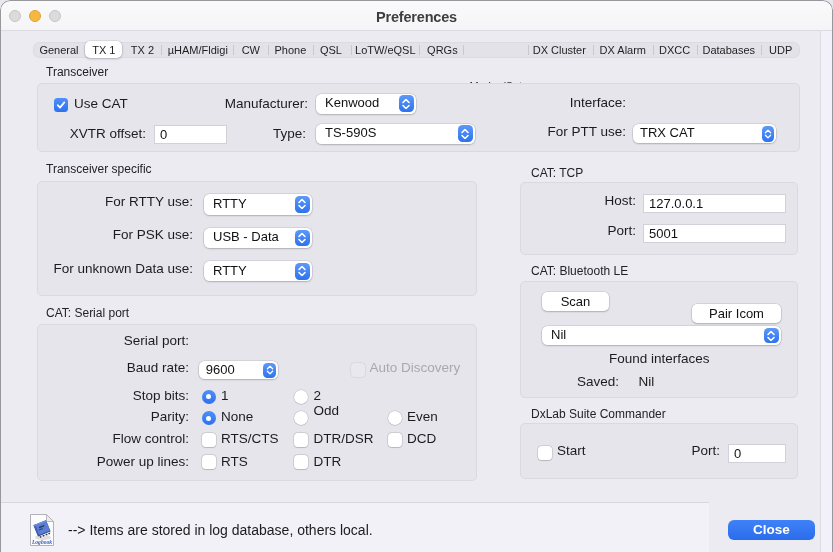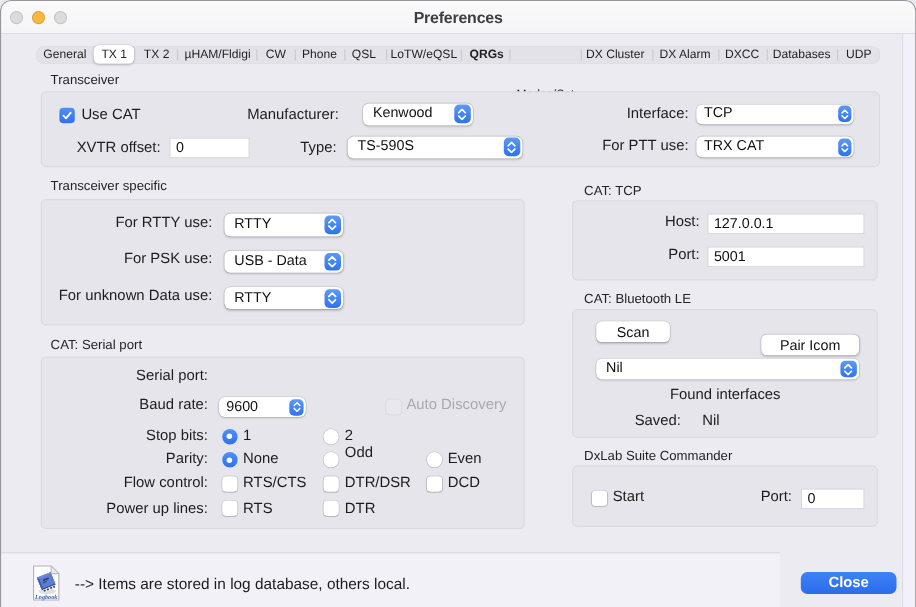--- a/index.html
+++ b/index.html
@@ -80,21 +80,21 @@
   <div id="tabstrip"></div>
   <div id="tabsel"></div>
   <div class="tab" style="left:59px;">General</div>
   <div class="tab" style="left:103.8px;">TX 1</div>
   <div class="tab" style="left:142.4px;">TX 2</div>
   <div class="tab" style="left:197.8px;">µHAM/Fldigi</div>
   <div class="tab" style="left:250.8px;">CW</div>
   <div class="tab" style="left:290.4px;">Phone</div>
   <div class="tab" style="left:330.9px;">QSL</div>
   <div class="tab" style="left:385.3px;">LoTW/eQSL</div>
-  <div class="tab" style="left:442.4px;font-weight:bold;">QRGs</div>
+  <div class="tab" style="left:442.4px;">QRGs</div>
   <div class="tab" style="left:495.9px;margin-top:36px;">Modes/Sat</div>
   <div class="tab" style="left:559.3px;">DX Cluster</div>
   <div class="tab" style="left:622.8px;">DX Alarm</div>
   <div class="tab" style="left:674.6px;">DXCC</div>
   <div class="tab" style="left:728.8px;">Databases</div>
   <div class="tab" style="left:780.7px;">UDP</div>
   <div class="tsep" style="left:160.8px;"></div>
   <div class="tsep" style="left:232.8px;"></div>
   <div class="tsep" style="left:267.6px;"></div>
   <div class="tsep" style="left:312.8px;"></div>
@@ -109,39 +109,30 @@
 
   <div class="glabel" style="left:46px;top:65px;">Transceiver</div>
   <div class="box" style="left:37px;top:83px;width:763px;height:69px;"></div>
   <div class="cb on" style="left:53.5px;top:98px;">
     <svg width="12" height="12" viewBox="0 0 12 12">
         <path d="M2.7 6.2 L5 8.6 L9.3 3.4" stroke="#fff" stroke-width="1.7" fill="none" stroke-linecap="round" stroke-linejoin="round"></path>
       </svg>
   </div>
   <div class="lbl" style="left:74px;top:95.5px;">Use CAT</div>
   <div class="lbl r" style="left:308px;top:95.8px;">Manufacturer:</div>
-  <div class="pop" style="left:330px;top:93.5px;width:100px;height:20px;">
+  <div class="pop" style="left:316px;top:93.5px;width:100px;height:20px;">
     <span class="tx">Kenwood</span>
     <div class="step">
         <svg width="9" height="11" viewBox="0 0 9 11">
           <path d="M1.5 4 L4.5 1 L7.5 4" stroke="#fff" stroke-width="1.6" fill="none" stroke-linecap="round" stroke-linejoin="round"></path>
           <path d="M1.5 7 L4.5 10 L7.5 7" stroke="#fff" stroke-width="1.6" fill="none" stroke-linecap="round" stroke-linejoin="round"></path>
         </svg>
       </div>
   </div>
   <div class="lbl r" style="left:626px;top:94.5px;">Interface:</div>
-  <div class="pop sm" style="left:633px;top:94.7px;width:143px;height:18.6px;">
-    <span class="tx">TCP</span>
-    <div class="step">
-        <svg width="9" height="11" viewBox="0 0 9 11">
-          <path d="M1.5 4 L4.5 1 L7.5 4" stroke="#fff" stroke-width="1.6" fill="none" stroke-linecap="round" stroke-linejoin="round"></path>
-          <path d="M1.5 7 L4.5 10 L7.5 7" stroke="#fff" stroke-width="1.6" fill="none" stroke-linecap="round" stroke-linejoin="round"></path>
-        </svg>
-      </div>
-  </div>
   <div class="lbl r" style="left:146px;top:126px;">XVTR offset:</div>
   <div class="input" style="left:154px;top:125px;width:73px;height:19px;">
       <span class="tx">0</span>
     </div>
   <div class="lbl r" style="left:306px;top:126px;">Type:</div>
   <div class="pop" style="left:316px;top:123.7px;width:159px;height:20.5px;text-decoration:underline;">
     <span class="tx">TS-590S</span>
     <div class="step">
         <svg width="9" height="11" viewBox="0 0 9 11">
           <path d="M1.5 4 L4.5 1 L7.5 4" stroke="#fff" stroke-width="1.6" fill="none" stroke-linecap="round" stroke-linejoin="round"></path>

